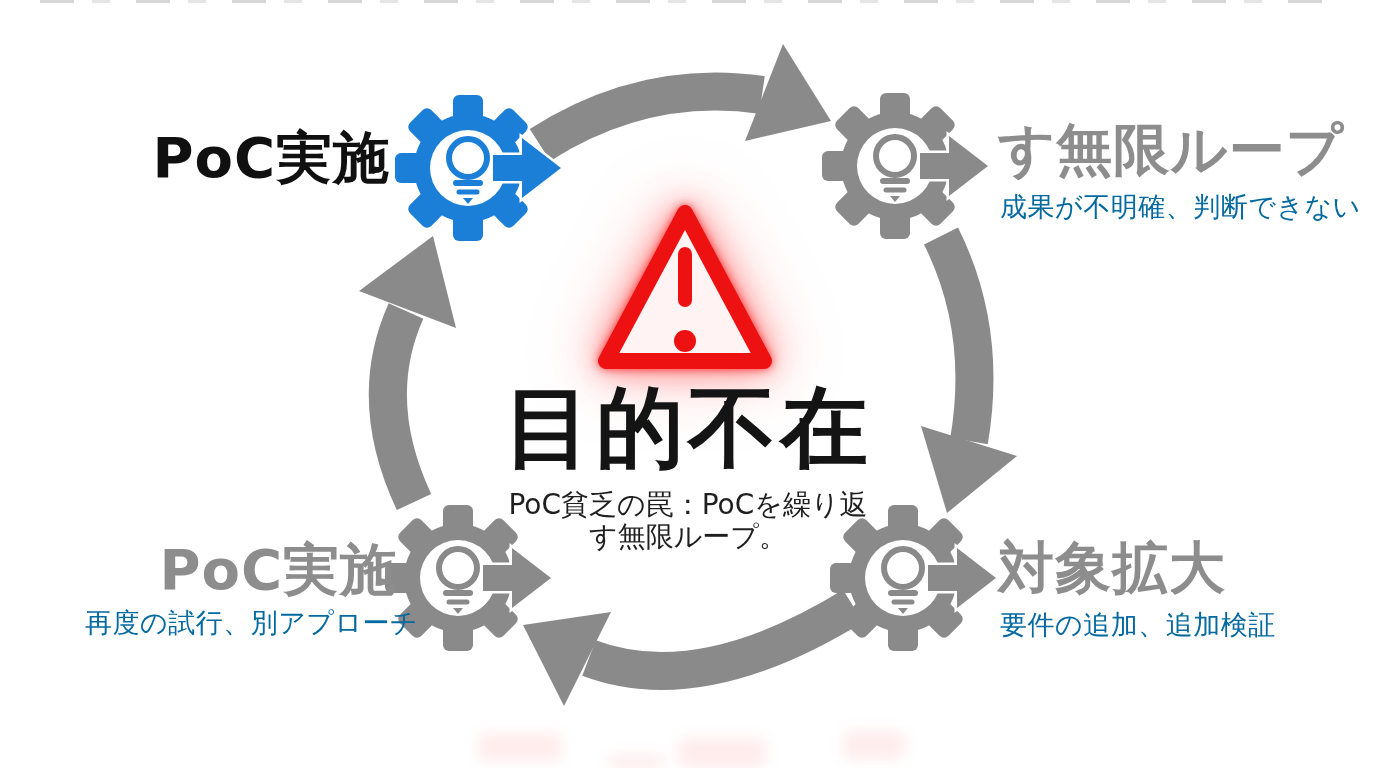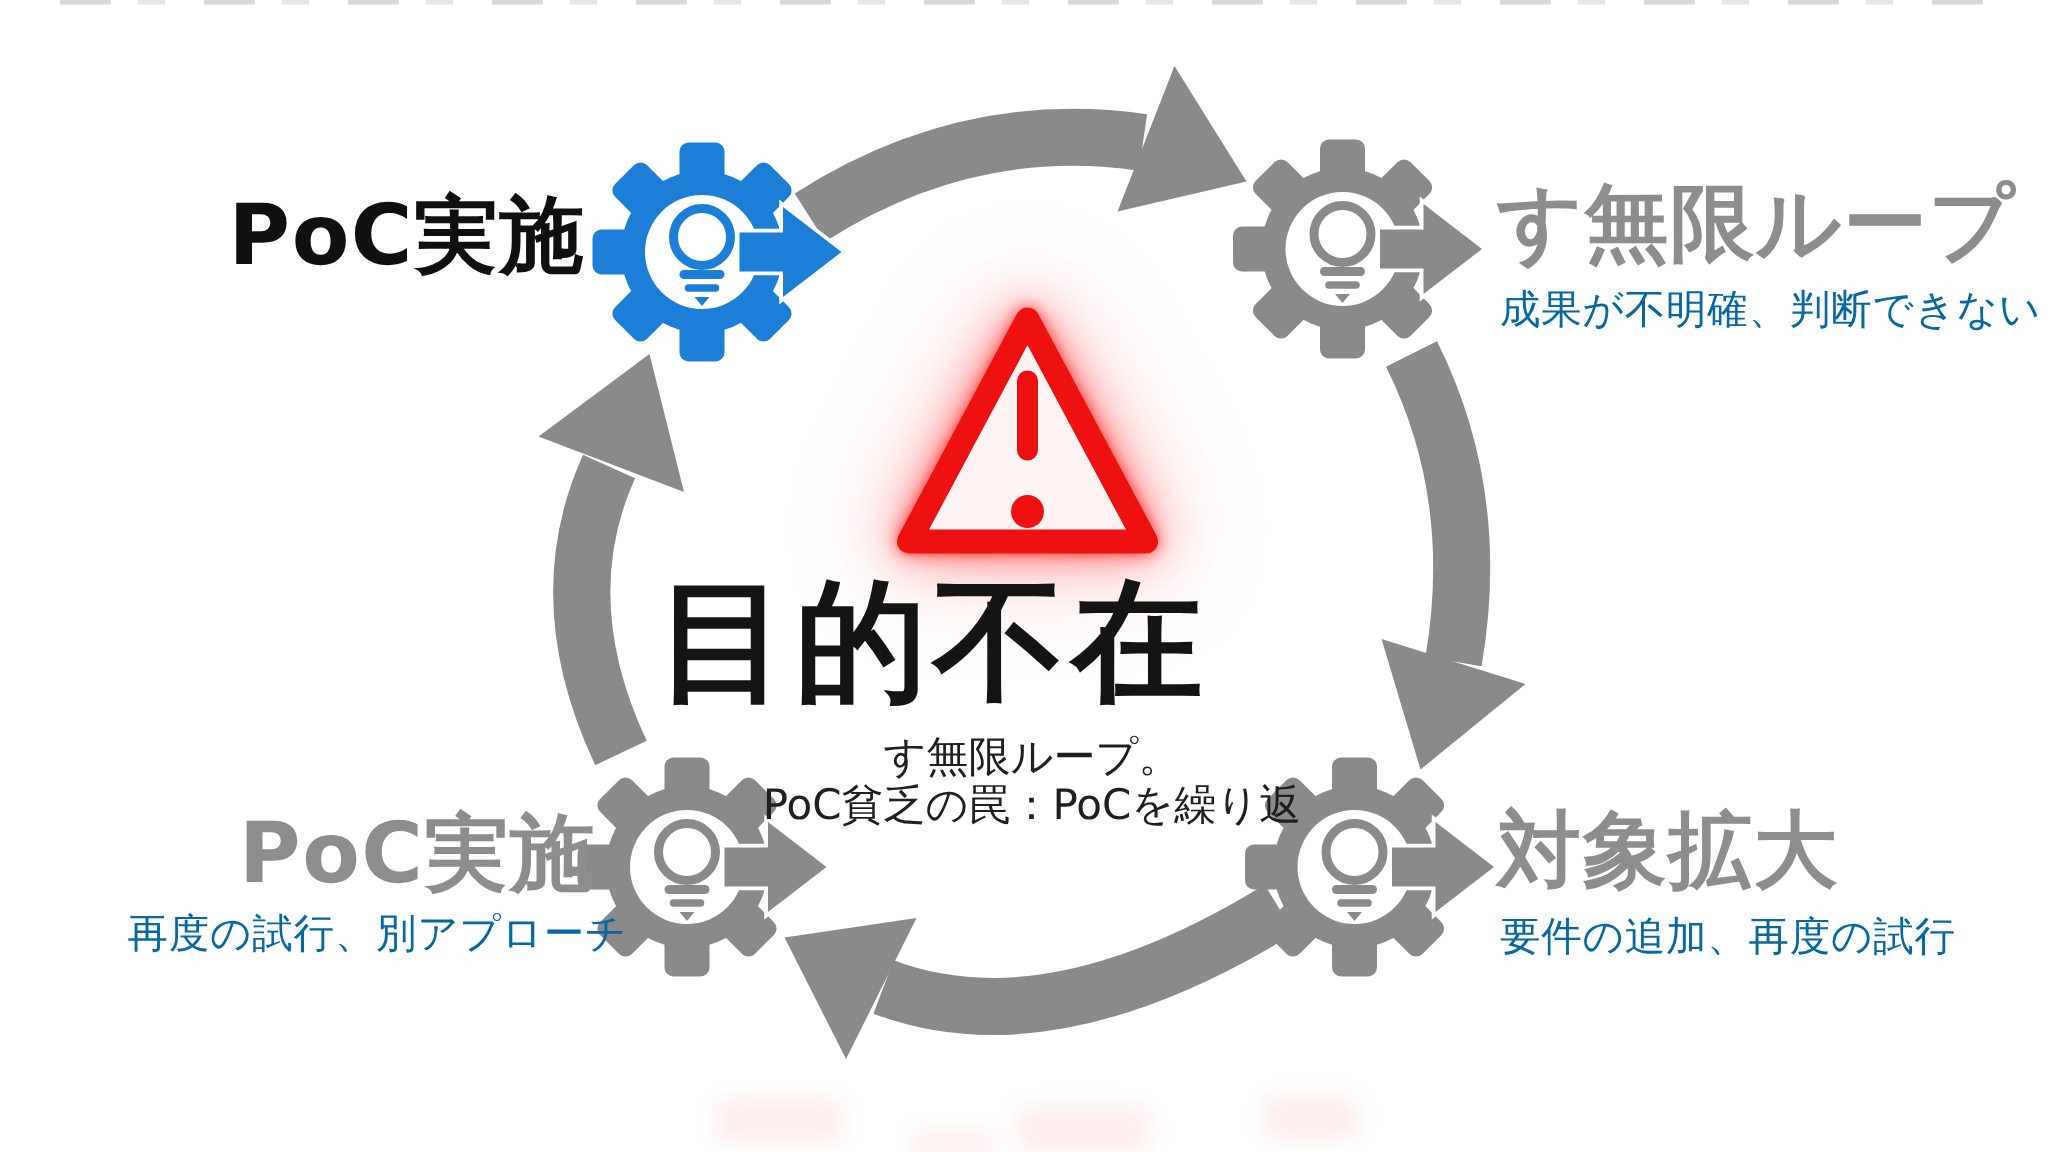--- a/index.html
+++ b/index.html
@@ -18,21 +18,21 @@
   .node-title{
     font-weight:800;font-size:56px;line-height:1;letter-spacing:1px;
     color:var(--title-gray);white-space:nowrap;
   }
   .node-title.dark{color:#101010;font-weight:900;}
   .node-sub{
     font-size:27px;line-height:1.1;color:#0369a1;white-space:nowrap;letter-spacing:0.5px;
   }
   .center-title{
     font-weight:900;font-size:88px;line-height:1;color:#141414;
-    letter-spacing:4px;white-space:nowrap;
+    letter-spacing:4px;white-space:nowrap;text-align:center;
   }
   .center-sub{
     font-size:28px;line-height:1.16;color:#1f1f1f;text-align:center;font-weight:500;
   }
   .gear-blue{color:var(--accent-blue);}
   .gear-gray{color:var(--gray);}
   .arc{fill:none;stroke:var(--gray);stroke-width:38;}
   .archead{fill:var(--gray);}
   .glow-tri{
     filter:drop-shadow(0 0 5px rgba(255,30,30,.85))
@@ -115,27 +115,27 @@
     <circle cx="685" cy="341" r="11" fill="var(--alert-red)"></circle>
   </g>
 </svg>
 
 <div class="abs node-title dark" style="left:90px;top:130px;width:300px;text-align:right;">PoC実施</div>
 
 <div class="abs node-title" style="left:998px;top:122px;">す無限ループ</div>
 <div class="abs node-sub" style="left:1000px;top:192px;">成果が不明確、判断できない</div>
 
 <div class="abs node-title" style="left:998px;top:540px;">対象拡大</div>
-<div class="abs node-sub" style="left:1000px;top:610px;">要件の追加、再度の試行</div>
+<div class="abs node-sub" style="left:1000px;top:610px;">要件の追加、追加検証</div>
 
 <div class="abs node-title" style="left:90px;top:542px;width:307px;text-align:right;">PoC実施</div>
 <div class="abs node-sub" style="left:85px;top:608px;width:325px;text-align:center;">再度の試行、別アプローチ</div>
 
 <div class="abs center-title" style="left:438px;top:384px;width:500px;">目的不在</div>
 <div class="abs center-sub" style="left:488px;top:489px;width:400px;">
+  <div>PoC貧乏の罠：PoCを繰り返</div>
   <div>す無限ループ。</div>
-  <div>PoC貧乏の罠：PoCを繰り返</div>
 </div>
 
 <div class="smudge" style="left:478px;top:733px;width:84px;height:28px;"></div>
 <div class="smudge" style="left:608px;top:755px;width:56px;height:14px;"></div>
 <div class="smudge" style="left:678px;top:738px;width:88px;height:30px;"></div>
 <div class="smudge" style="left:843px;top:731px;width:62px;height:28px;"></div>
 
 </body></html>

